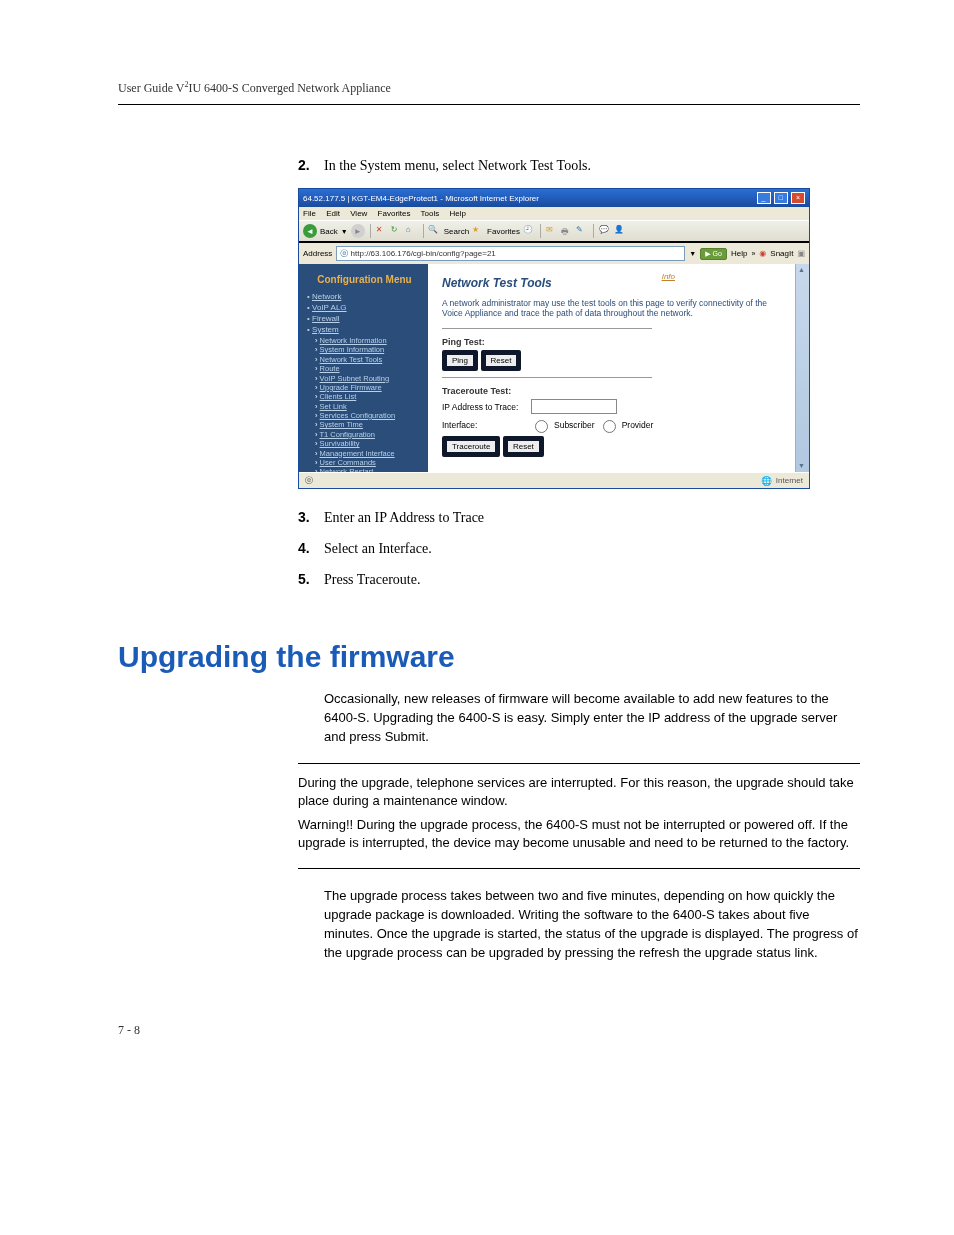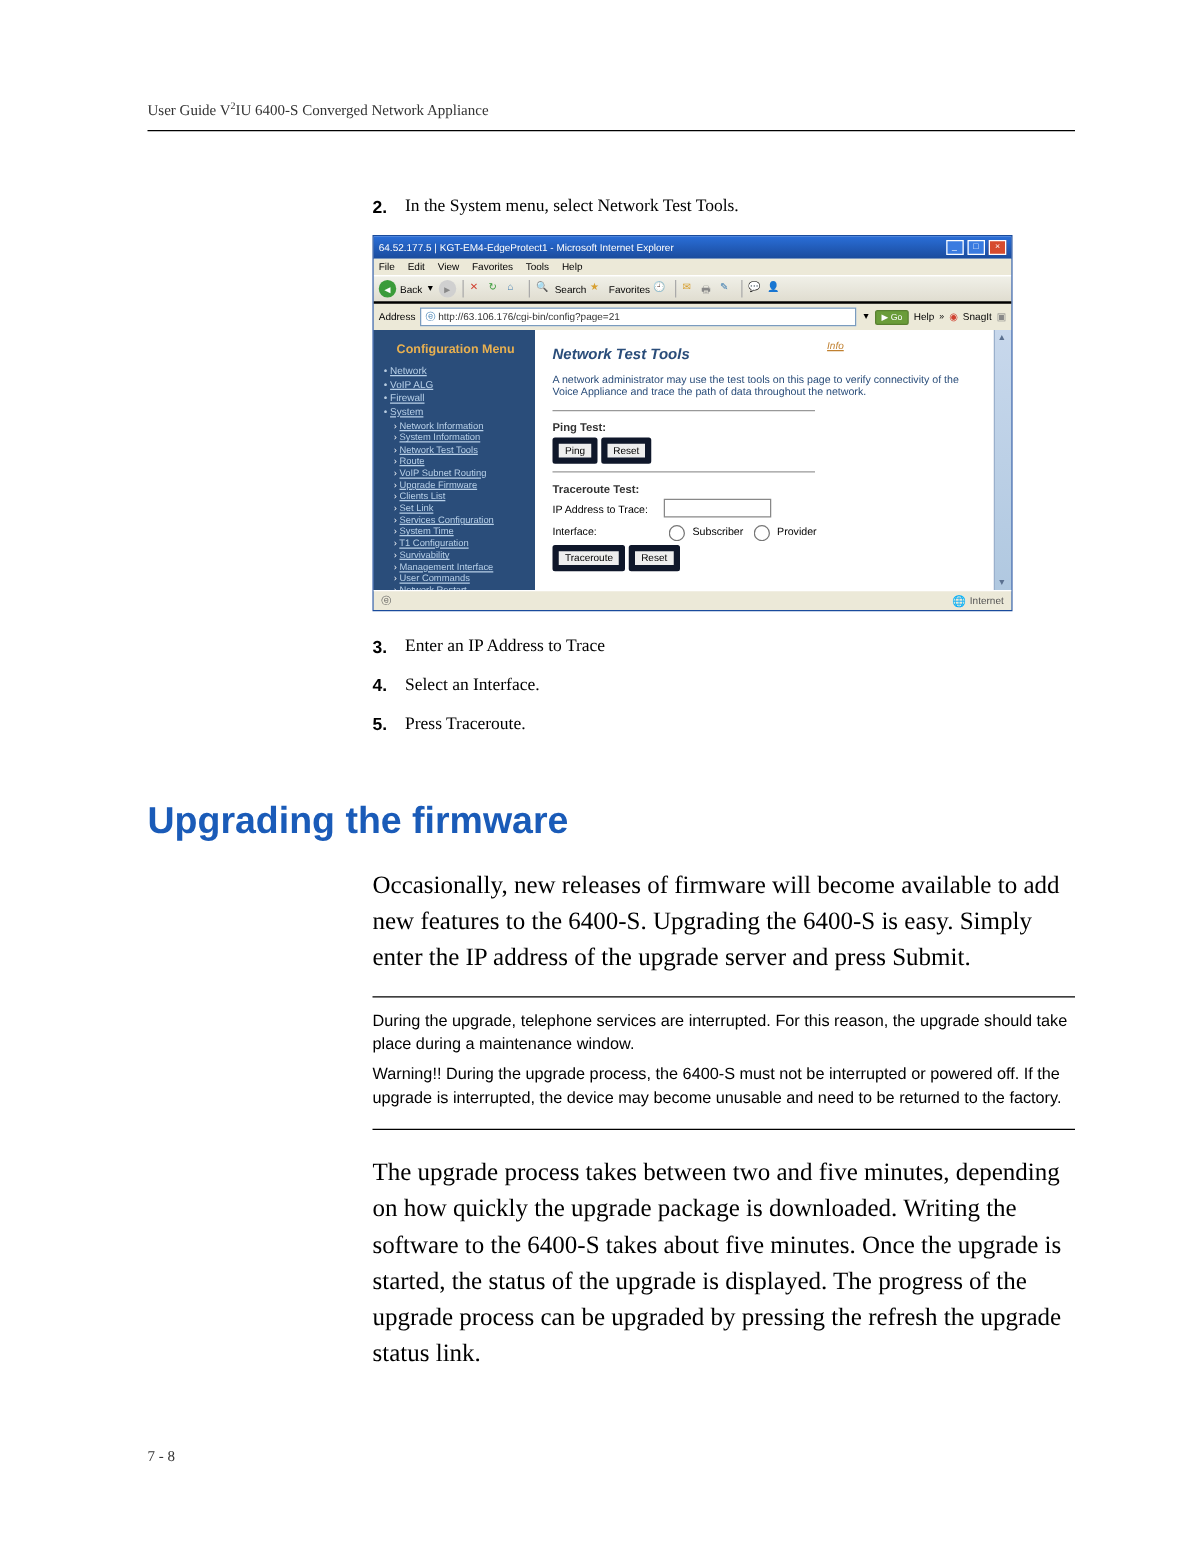--- a/index.html
+++ b/index.html
@@ -259,24 +259,25 @@
     .statusbar .right { display: flex; align-items: center; gap: 3px; }
     .globe { color: #3a7bb0; font-size: 9px; }
     .h2 {
       font-family: Arial, Helvetica, sans-serif;
       color: #1a5bb8;
       font-size: 30px;
       font-weight: bold;
       margin: 50px 0 16px 0;
     }
     .body-para {
-      font-family: Liberation Serif, serif;
-      font-size: 20px;
+      font-family: Liberation Sans, sans-serif;
+      font-size: 13px;
       line-height: 1.45;
       margin-bottom: 16px;
+      margin-left: 26px;
     }
     .note-block {
       display: flex;
       border-top: 1px solid #000;
       border-bottom: 1px solid #000;
       padding: 10px 0;
       margin-bottom: 18px;
     }
     .note-label {
       font-family: "Times New Roman", serif;

